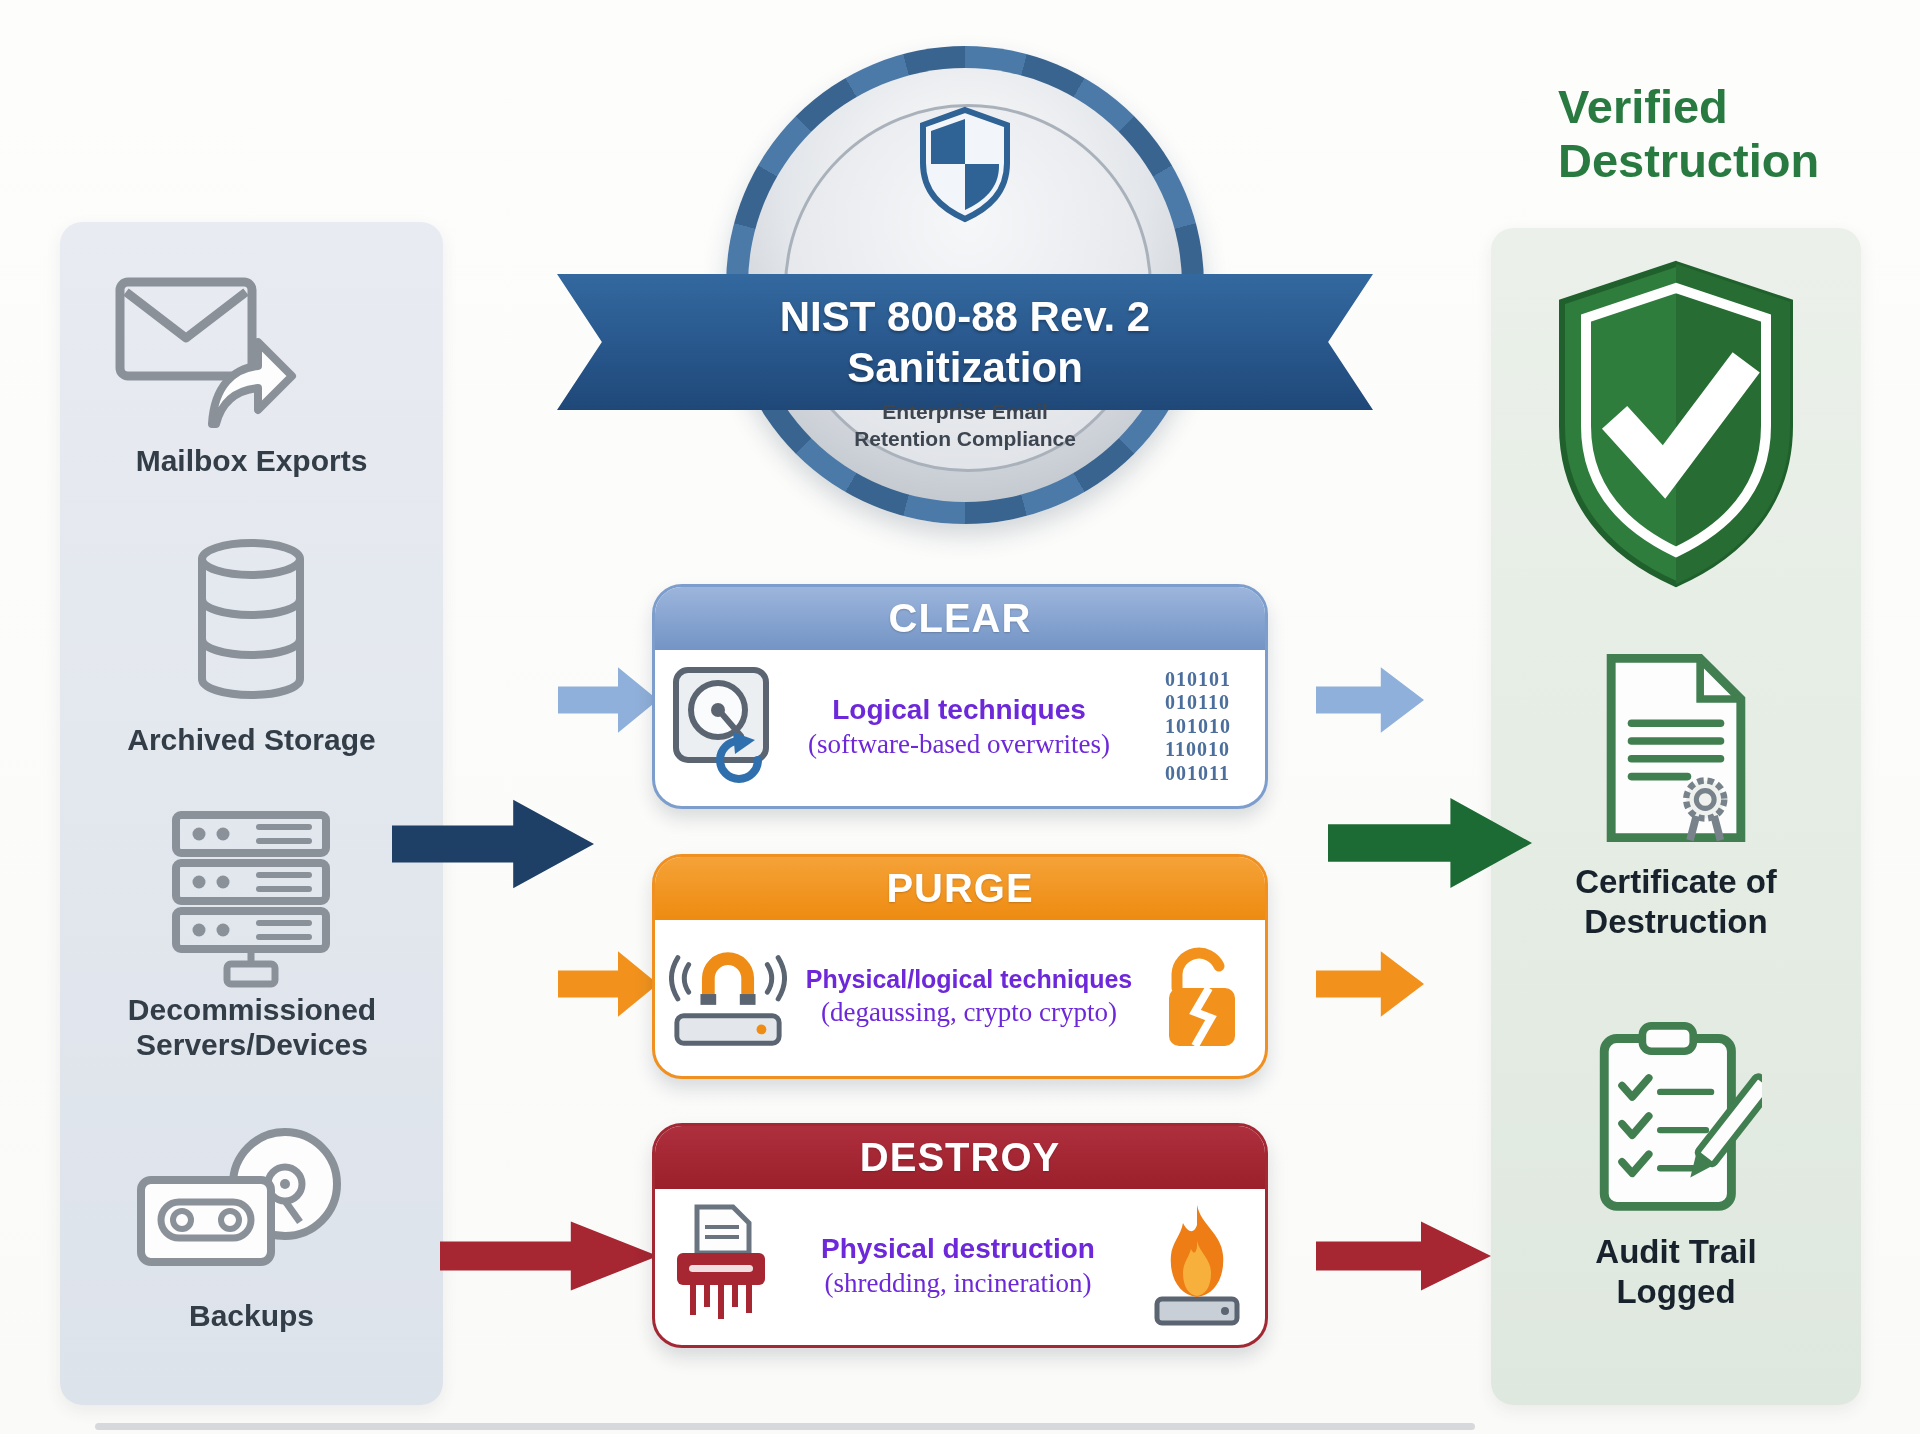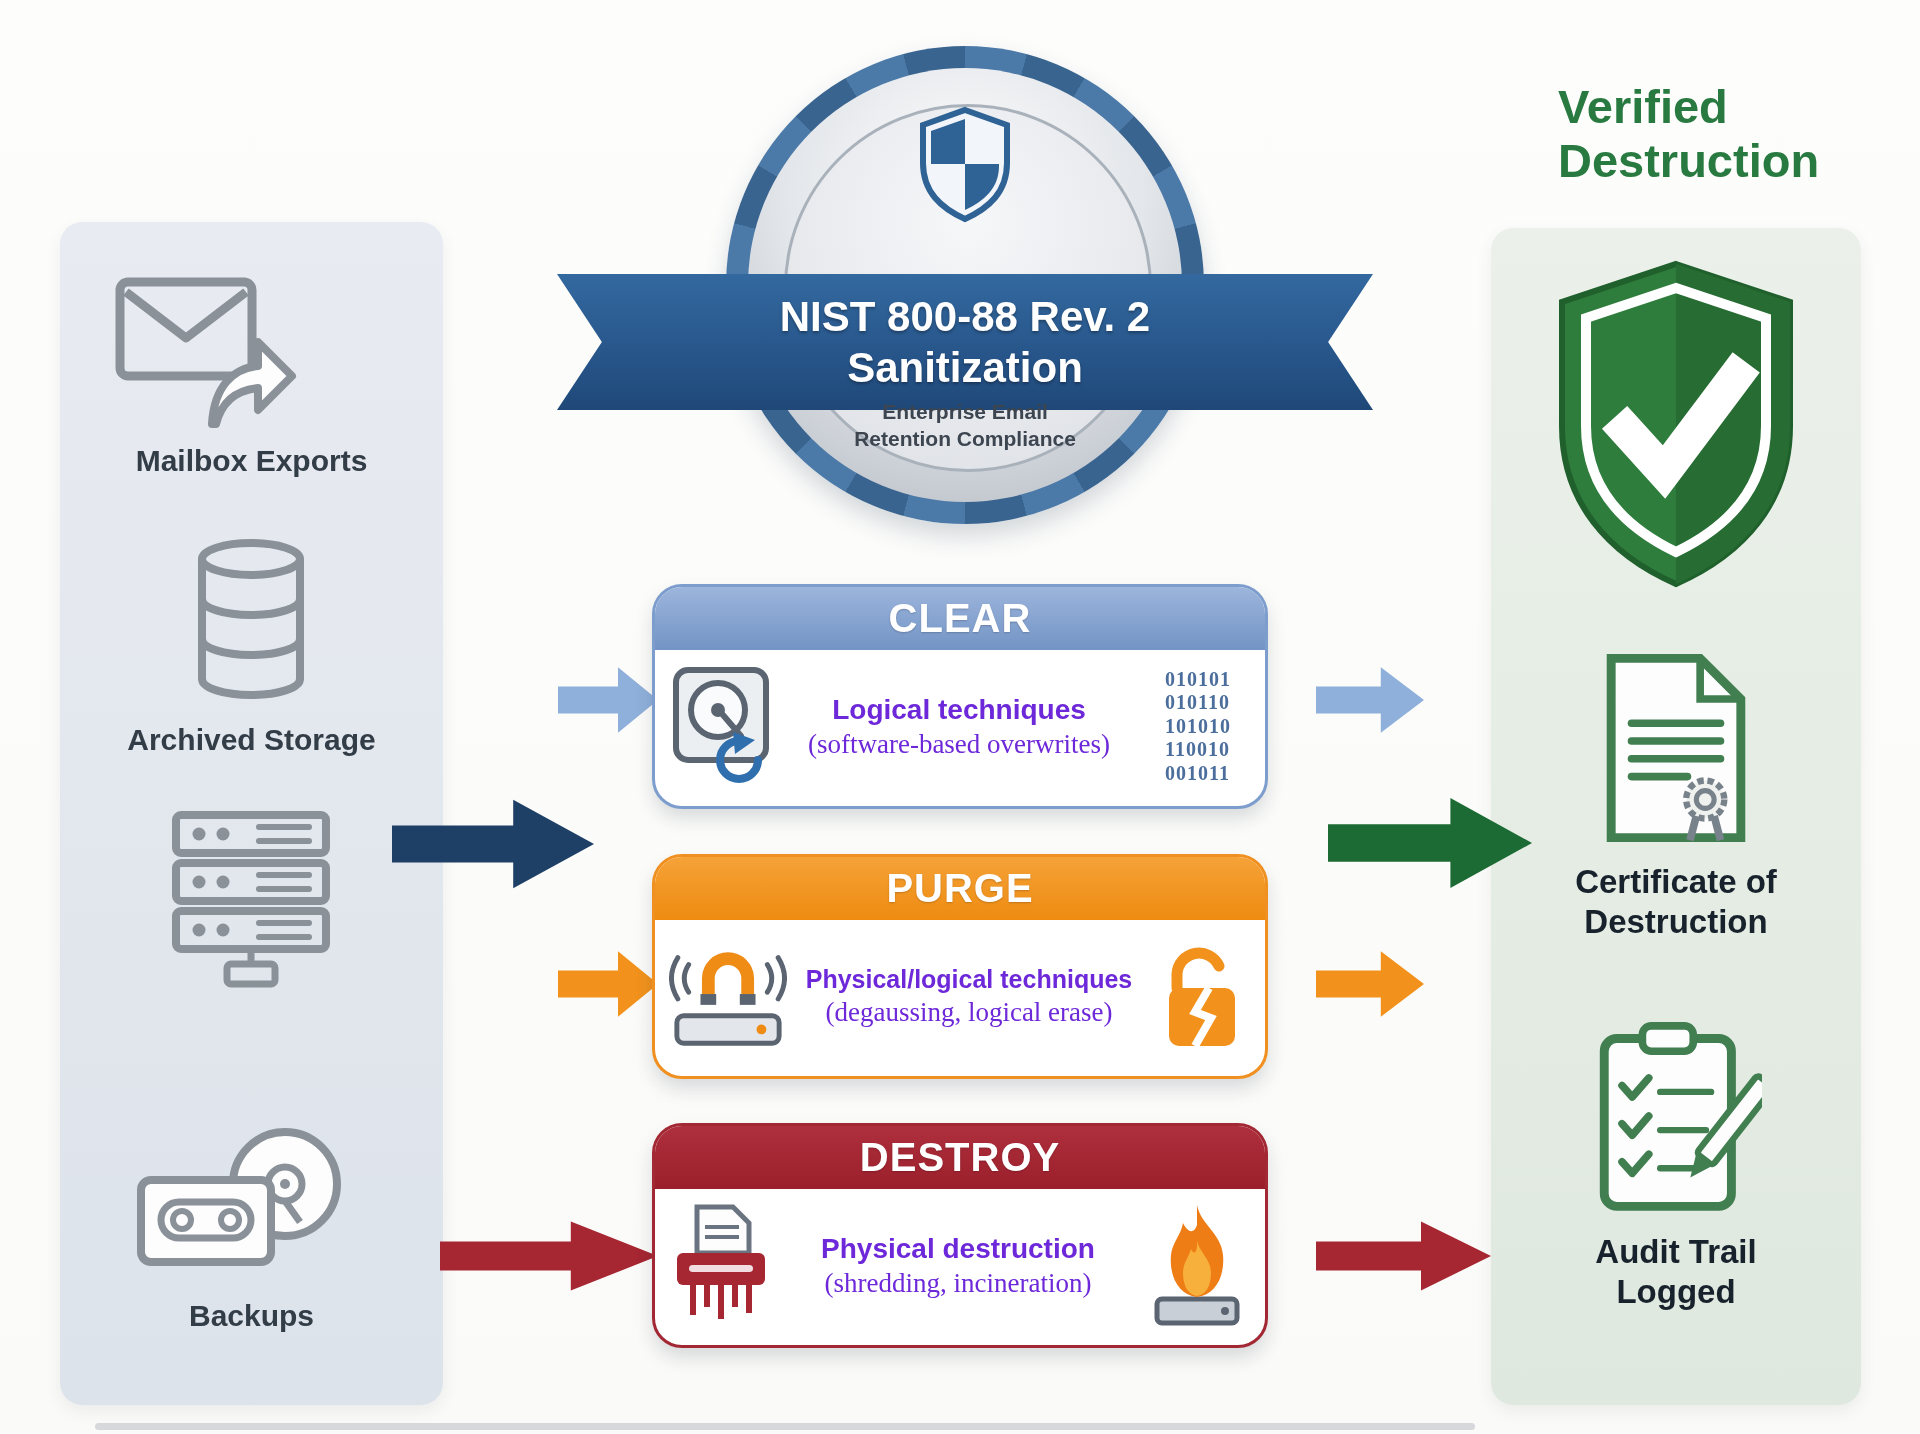--- a/index.html
+++ b/index.html
@@ -117,20 +117,21 @@
         <circle cx="60" cy="120" r="6.5"></circle>
     </g>
     <g stroke="#8a9199" stroke-width="6" stroke-linecap="round" fill="none">
       <path d="M96 17 H146 M96 31 H146"></path>
       <path d="M96 65 H146 M96 79 H146"></path>
       <path d="M96 113 H146 M96 127 H146"></path>
     </g>
     <path d="M88 139 V154" stroke="#8a9199" stroke-width="7"></path>
     <rect x="64" y="154" width="48" height="20" rx="4" fill="none" stroke="#8a9199" stroke-width="7"></rect>
   </svg>
+  <div class="abs side-label" style="left:72px;top:992px;width:360px;">Decommissioned Servers/Devices</div>
 
   <svg class="abs" style="left:135px;top:1120px;" width="215" height="168" viewBox="0 0 215 168">
     <circle cx="150" cy="64" r="52" fill="#fdfdfd" stroke="#8a9199" stroke-width="8"></circle>
     <circle cx="150" cy="64" r="17" fill="none" stroke="#8a9199" stroke-width="7"></circle>
     <circle cx="150" cy="64" r="5" fill="#8a9199"></circle>
     <path d="M150 81 L165 102" stroke="#8a9199" stroke-width="7"></path>
     <rect x="6" y="60" width="130" height="82" rx="10" fill="#fdfdfd" stroke="#8a9199" stroke-width="8"></rect>
     <rect x="26" y="82" width="90" height="36" rx="18" fill="none" stroke="#8a9199" stroke-width="7"></rect>
     <circle cx="47" cy="100" r="9" fill="none" stroke="#8a9199" stroke-width="6"></circle>
     <circle cx="95" cy="100" r="9" fill="none" stroke="#8a9199" stroke-width="6"></circle>
@@ -205,21 +206,21 @@
           </g>
           <path d="M40 64 V40 a20 20 0 0 1 40 0 V64" fill="none" stroke="#ef8c15" stroke-width="13"></path>
           <rect x="32" y="56" width="16" height="11" fill="#5b6572"></rect>
           <rect x="72" y="56" width="16" height="11" fill="#5b6572"></rect>
           <rect x="8" y="78" width="104" height="28" rx="7" fill="#e3e7ec" stroke="#5b6572" stroke-width="5"></rect>
           <circle cx="94" cy="92" r="5" fill="#ef8c15"></circle>
         </svg>
       </div>
       <div class="method-text">
         <div class="method-technique">Physical/logical techniques</div>
-        <div class="method-detail">(degaussing, logical erase)</div>
+        <div class="method-detail">(degaussing, crypto crypto)</div>
       </div>
       <div class="slot" style="width:100px;">
         <svg width="100" height="118" viewBox="0 0 100 118">
           <path d="M26 50 V36 a22 22 0 0 1 42 -8" fill="none" stroke="#f2921d" stroke-width="11" stroke-linecap="round"></path>
           <rect x="18" y="50" width="66" height="58" rx="10" fill="#f2921d"></rect>
           <path d="M58 50 L44 74 L60 80 L44 108" fill="none" stroke="#fff" stroke-width="8"></path>
         </svg>
       </div>
     </div>
   </div>

